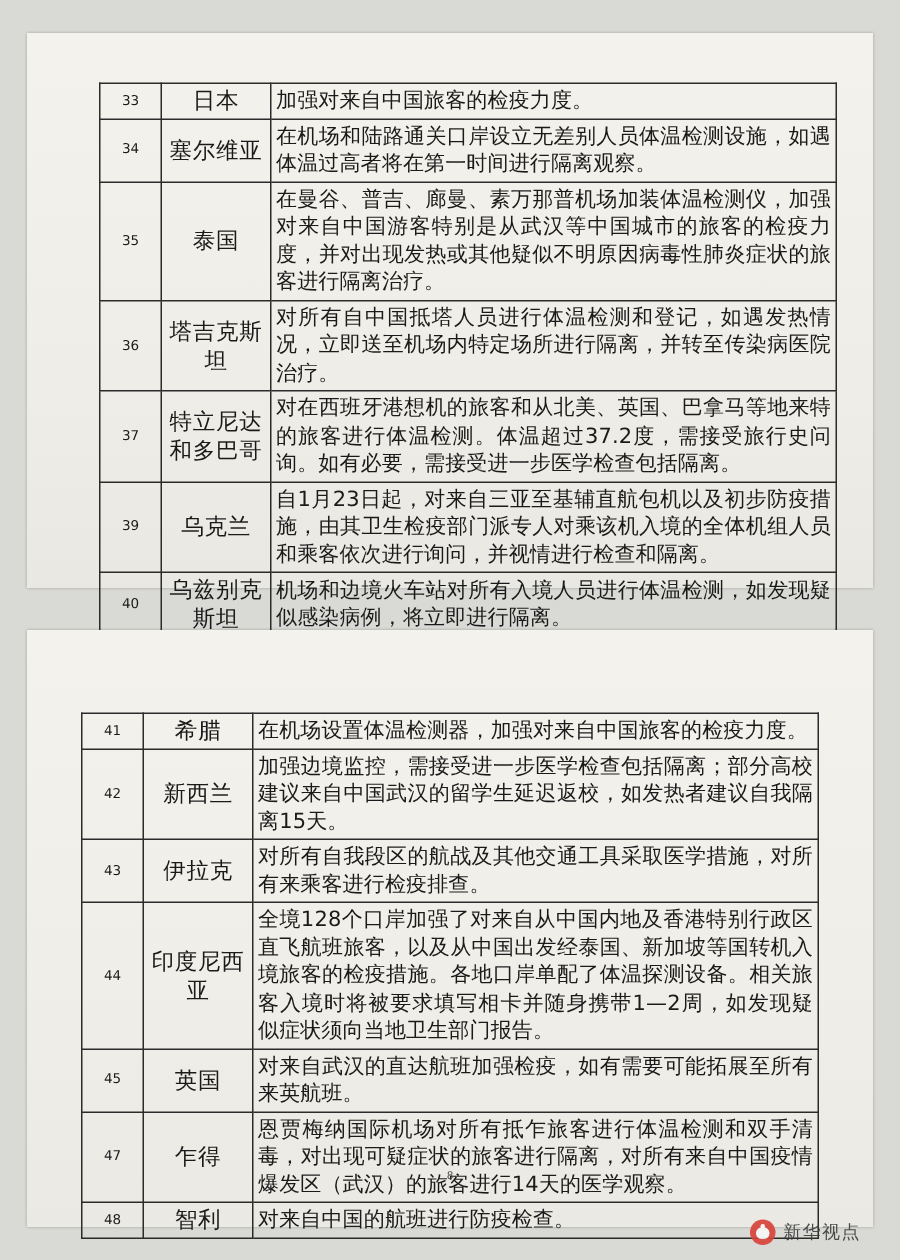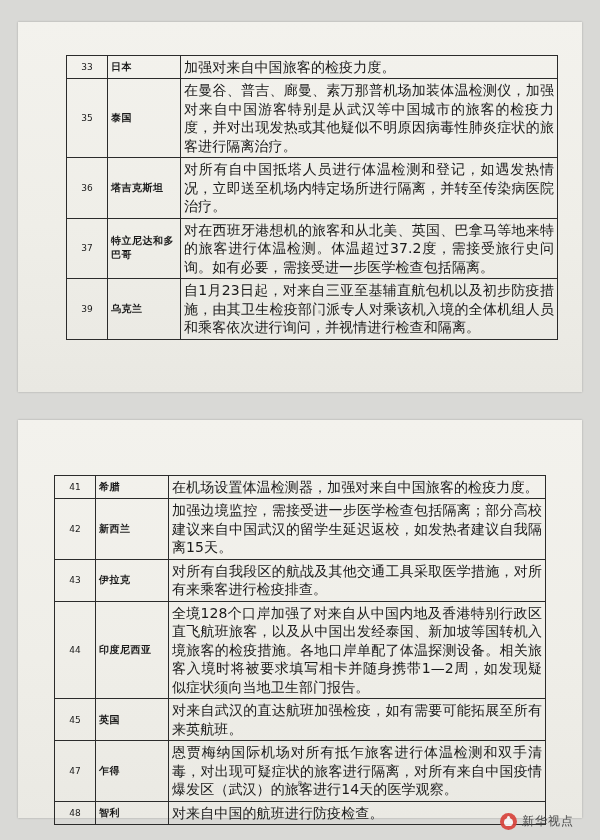--- a/index.html
+++ b/index.html
@@ -53,23 +53,23 @@
     padding: 2px 3px;
     vertical-align: middle;
   }
   .col-no {
     width: 34px;
     text-align: center;
     font-size: 9px;
   }
   .col-country {
     width: 66px;
-    font-size: 10px;
+    text-align: center;
+    font-size: 15px;
     letter-spacing: 0.5px;
-    font-weight: bold;
   }
   .col-desc {
     font-size: 14px;
     line-height: 1.32;
     text-align: justify;
     letter-spacing: 0.1px;
     padding: 3px 5px 3px 4px;
   }
   .pagenum {
     position: absolute;
@@ -139,38 +139,48 @@
 
 <div class="page top">
   <table class="tbl t1">
     <tbody>
       <tr>
         <td class="col-no">33</td>
         <td class="col-country">日本</td>
         <td class="col-desc">加强对来自中国旅客的检疫力度。</td>
       </tr>
       <tr>
+        <td class="col-no">34</td>
+        <td class="col-country">塞尔维亚</td>
+        <td class="col-desc">在机场和陆路通关口岸设立无差别人员体温检测设施，如遇体温过高者将在第一时间进行隔离观察。</td>
+      </tr>
+      <tr>
         <td class="col-no">35</td>
         <td class="col-country">泰国</td>
         <td class="col-desc">在曼谷、普吉、廊曼、素万那普机场加装体温检测仪，加强对来自中国游客特别是从武汉等中国城市的旅客的检疫力度，并对出现发热或其他疑似不明原因病毒性肺炎症状的旅客进行隔离治疗。</td>
       </tr>
       <tr>
         <td class="col-no">36</td>
         <td class="col-country">塔吉克斯坦</td>
         <td class="col-desc">对所有自中国抵塔人员进行体温检测和登记，如遇发热情况，立即送至机场内特定场所进行隔离，并转至传染病医院治疗。</td>
       </tr>
       <tr>
         <td class="col-no">37</td>
         <td class="col-country">特立尼达和多巴哥</td>
         <td class="col-desc">对在西班牙港想机的旅客和从北美、英国、巴拿马等地来特的旅客进行体温检测。体温超过37.2度，需接受旅行史问询。如有必要，需接受进一步医学检查包括隔离。</td>
       </tr>
       <tr>
         <td class="col-no">39</td>
         <td class="col-country">乌克兰</td>
         <td class="col-desc">自1月23日起，对来自三亚至基辅直航包机以及初步防疫措施，由其卫生检疫部门派专人对乘该机入境的全体机组人员和乘客依次进行询问，并视情进行检查和隔离。</td>
+      </tr>
+      <tr>
+        <td class="col-no">40</td>
+        <td class="col-country">乌兹别克斯坦</td>
+        <td class="col-desc">机场和边境火车站对所有入境人员进行体温检测，如发现疑似感染病例，将立即进行隔离。</td>
       </tr>
     </tbody>
   </table>
   <div class="pagenum"></div>
   <div class="speck" style="left:300px; top:288px; width:3px; height:4px;"></div>
 </div>
 
 <div class="page bottom">
   <table class="tbl t2">
     <tbody>

